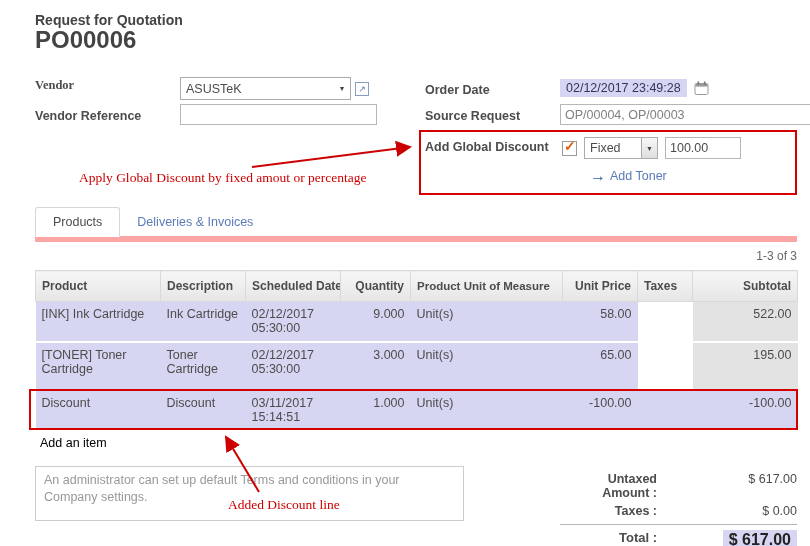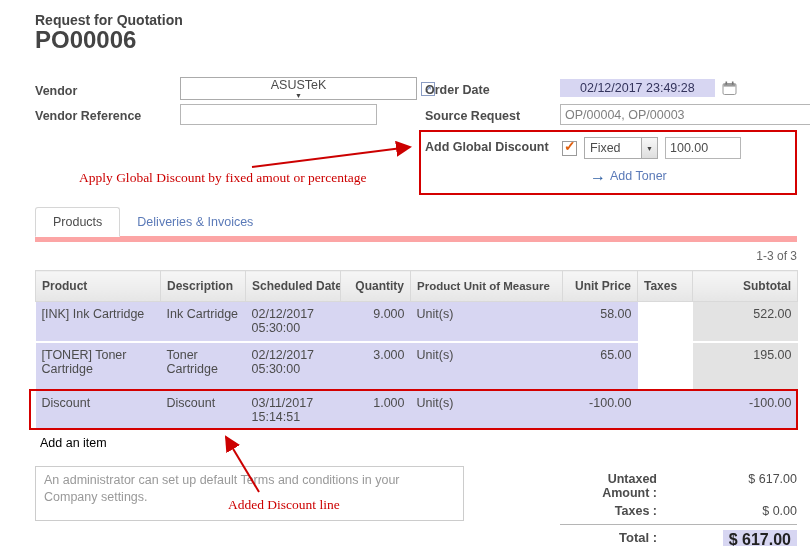--- a/index.html
+++ b/index.html
@@ -14,21 +14,21 @@
 
   
   .flabel { position:absolute; font-size:12.5px; font-weight:bold; color:#4c4c4c; white-space:nowrap; }
   .inputbox { border:1px solid #b6b6b6; background:#fff; font-size:12.5px; color:#4c4c4c; font-family:"Liberation Sans", sans-serif; padding:1px 4px; }
   .inputbox.gray { color:#808080; }
   .selectbox { display:flex; align-items:center; border:1px solid #ababab; background:#fff; height:23px; font-size:12.5px; }
   .sel-text { flex:1; padding:0 5px; white-space:nowrap; overflow:hidden; }
   .sel-arrow { width:16px; text-align:center; font-size:7px; color:#444; }
   .sel-arrow.btn { align-self:stretch; display:flex; align-items:center; justify-content:center; border-left:1px solid #ababab; background:linear-gradient(#f8f8f8,#dedede); }
   .extlink { display:inline-flex; align-items:center; justify-content:center; width:14px; height:14px; margin-left:4px; border:1px solid #8a9cc3; color:#5b7ab8; font-size:9px; background:#fff; cursor:pointer; }
-  .datebox { display:inline-block; background:#d7d6f2; padding:2px 20px; font-size:12.5px; color:#34345c; }
+  .datebox { display:inline-block; background:#d7d6f2; padding:2px 6px; font-size:12.5px; color:#34345c; }
   .checkbox { width:15px; height:15px; border:1px solid #9a9a9a; background:#fff; position:relative; }
   .checkbox .check { position:absolute; left:1px; top:-4px; font-size:14px; font-weight:bold; color:#e06010; }
   .linkblue { color:#5b7ab8; font-size:12.5px; text-decoration:none; cursor:pointer; }
   .addline-arrow { color:#2e5fa3; font-weight:bold; margin-right:4px; }
 
   
   .annotation { position:absolute; font-family:"Liberation Serif", serif; font-size:13.5px; color:#cc0000; white-space:nowrap; z-index:45; }
   .redbox { position:absolute; border:2px solid #d40000; z-index:40; pointer-events:none; }
   #arrow-layer { position:absolute; left:0; top:0; width:810px; height:546px; z-index:50; pointer-events:none; }
 
@@ -64,23 +64,23 @@
   .total-final .tvalue span { display:inline-block; background:#d7d6f2; padding:1px 6px; font-size:16px; font-weight:bold; color:#222; }
 </style>
 </head>
 <body>
 
 <div id="app">
 
   <div class="abs rfq-subtitle">Request for Quotation</div>
   <div class="abs po-title">PO00006</div>
 
-  <div class="flabel" style="left:35px; top:84px;">Vendor</div>
+  <div class="flabel" style="left:35px; top:78px;font-family:Liberation Serif, serif;">Vendor</div>
   <div class="abs" style="left:180px; top:77px; display:flex; align-items:center;">
-    <div class="selectbox" style="width:237px;flex-direction:column;">
+    <div class="selectbox" style="width:171px;">
       <span class="sel-text">ASUSTeK</span>
       <span class="sel-arrow">▼</span>
     </div>
     <span class="extlink">↗</span>
   </div>
 
   <div class="flabel" style="left:35px; top:109px;">Vendor Reference</div>
   <input class="abs inputbox" style="left: 180px; top: 104px; width: 197px; height: 21px;" value="">
 
   <div class="flabel" style="left:425px; top:83px;">Order Date</div>

